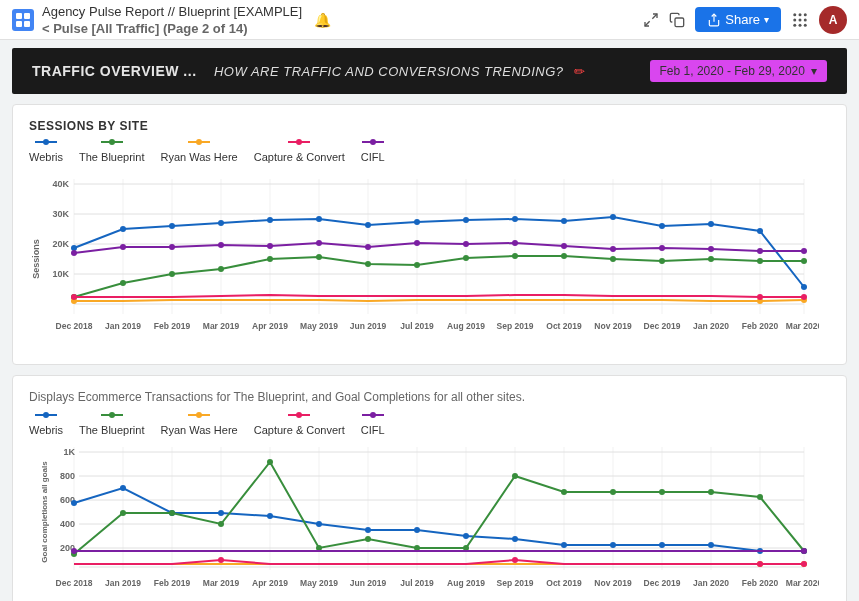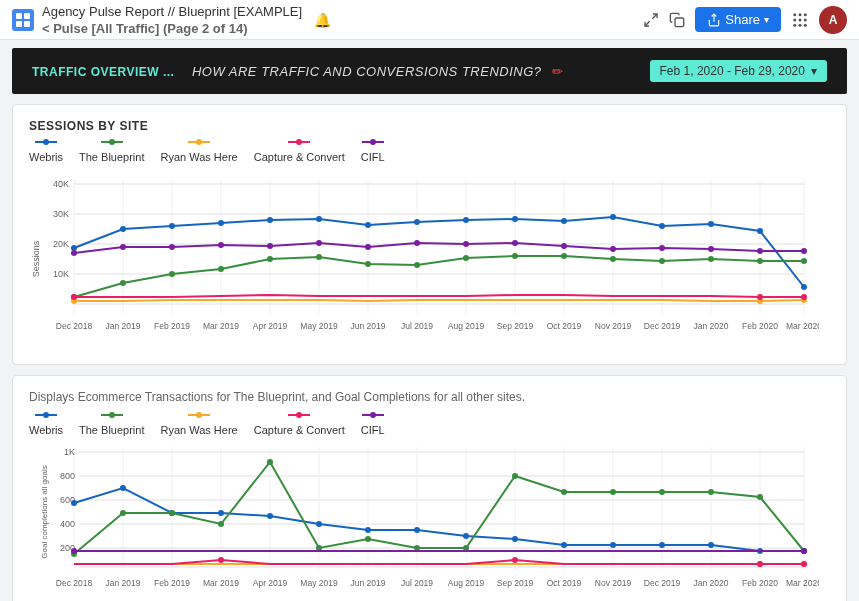--- a/index.html
+++ b/index.html
@@ -27,43 +27,43 @@
     .share-btn .dropdown-arrow { font-size: 10px; }
     .grid-icon { font-size: 18px; color: #555; }
     .avatar { width: 28px; height: 28px; border-radius: 50%; background: #a52a2a; display: flex; align-items: center; justify-content: center; color: #fff; font-size: 12px; font-weight: bold; }
 
     
     .banner {
       background: #1a1a1a; height: 46px; display: flex; align-items: center;
       justify-content: space-between; padding: 0 20px; margin: 10px 12px 0 12px;
       border-radius: 2px;
     }
-    .banner-title { color: #5eead4; font-size: 12px; font-weight: 700; letter-spacing: 0.5px; }
+    .banner-title { color: #e5e5e5; font-size: 14px; font-weight: 700; letter-spacing: 0.5px; }
     .banner-edit { color: #f44; font-size: 13px; margin-left: 6px; cursor: pointer; }
     .date-range {
       display: flex; align-items: center; gap: 6px;
-      background: #5eead4; border-radius: 3px; padding: 4px 10px;
+      background: #d946ef; border-radius: 3px; padding: 4px 10px;
       font-size: 12px; color: #333;
     }
 
     
     .cards-container { padding: 10px 12px; display: flex; flex-direction: column; gap: 10px; }
     .card {
       background: #fff; border-radius: 4px; border: 1px solid #e0e0e0;
       padding: 14px 24px 6px 16px;
     }
     .card-title { font-size: 12px; font-weight: 700; color: #333; letter-spacing: 0.5px; margin-bottom: 4px; }
     .card-subtitle { font-size: 12px; color: #666; margin-bottom: 6px; }
 
     
     .legend { display: flex; gap: 16px; margin-bottom: 6px; flex-wrap: wrap; }
     .legend-item { display: flex; align-items: center; gap: 4px; font-size: 11px; color: #333; flex-direction: column; }
 
     
-    .chart-area { width: 100%; }
+    .chart-area { width: 100%; font-weight: bold; }
     svg text { font-family: Arial, sans-serif; }
   </style>
 </head>
 <body>
 
 <div class="top-bar">
   <div class="top-bar-left">
     <div class="top-bar-logo">
       <svg viewBox="0 0 14 14" fill="none">
         <rect width="6" height="6" fill="#fff" rx="1"></rect>

